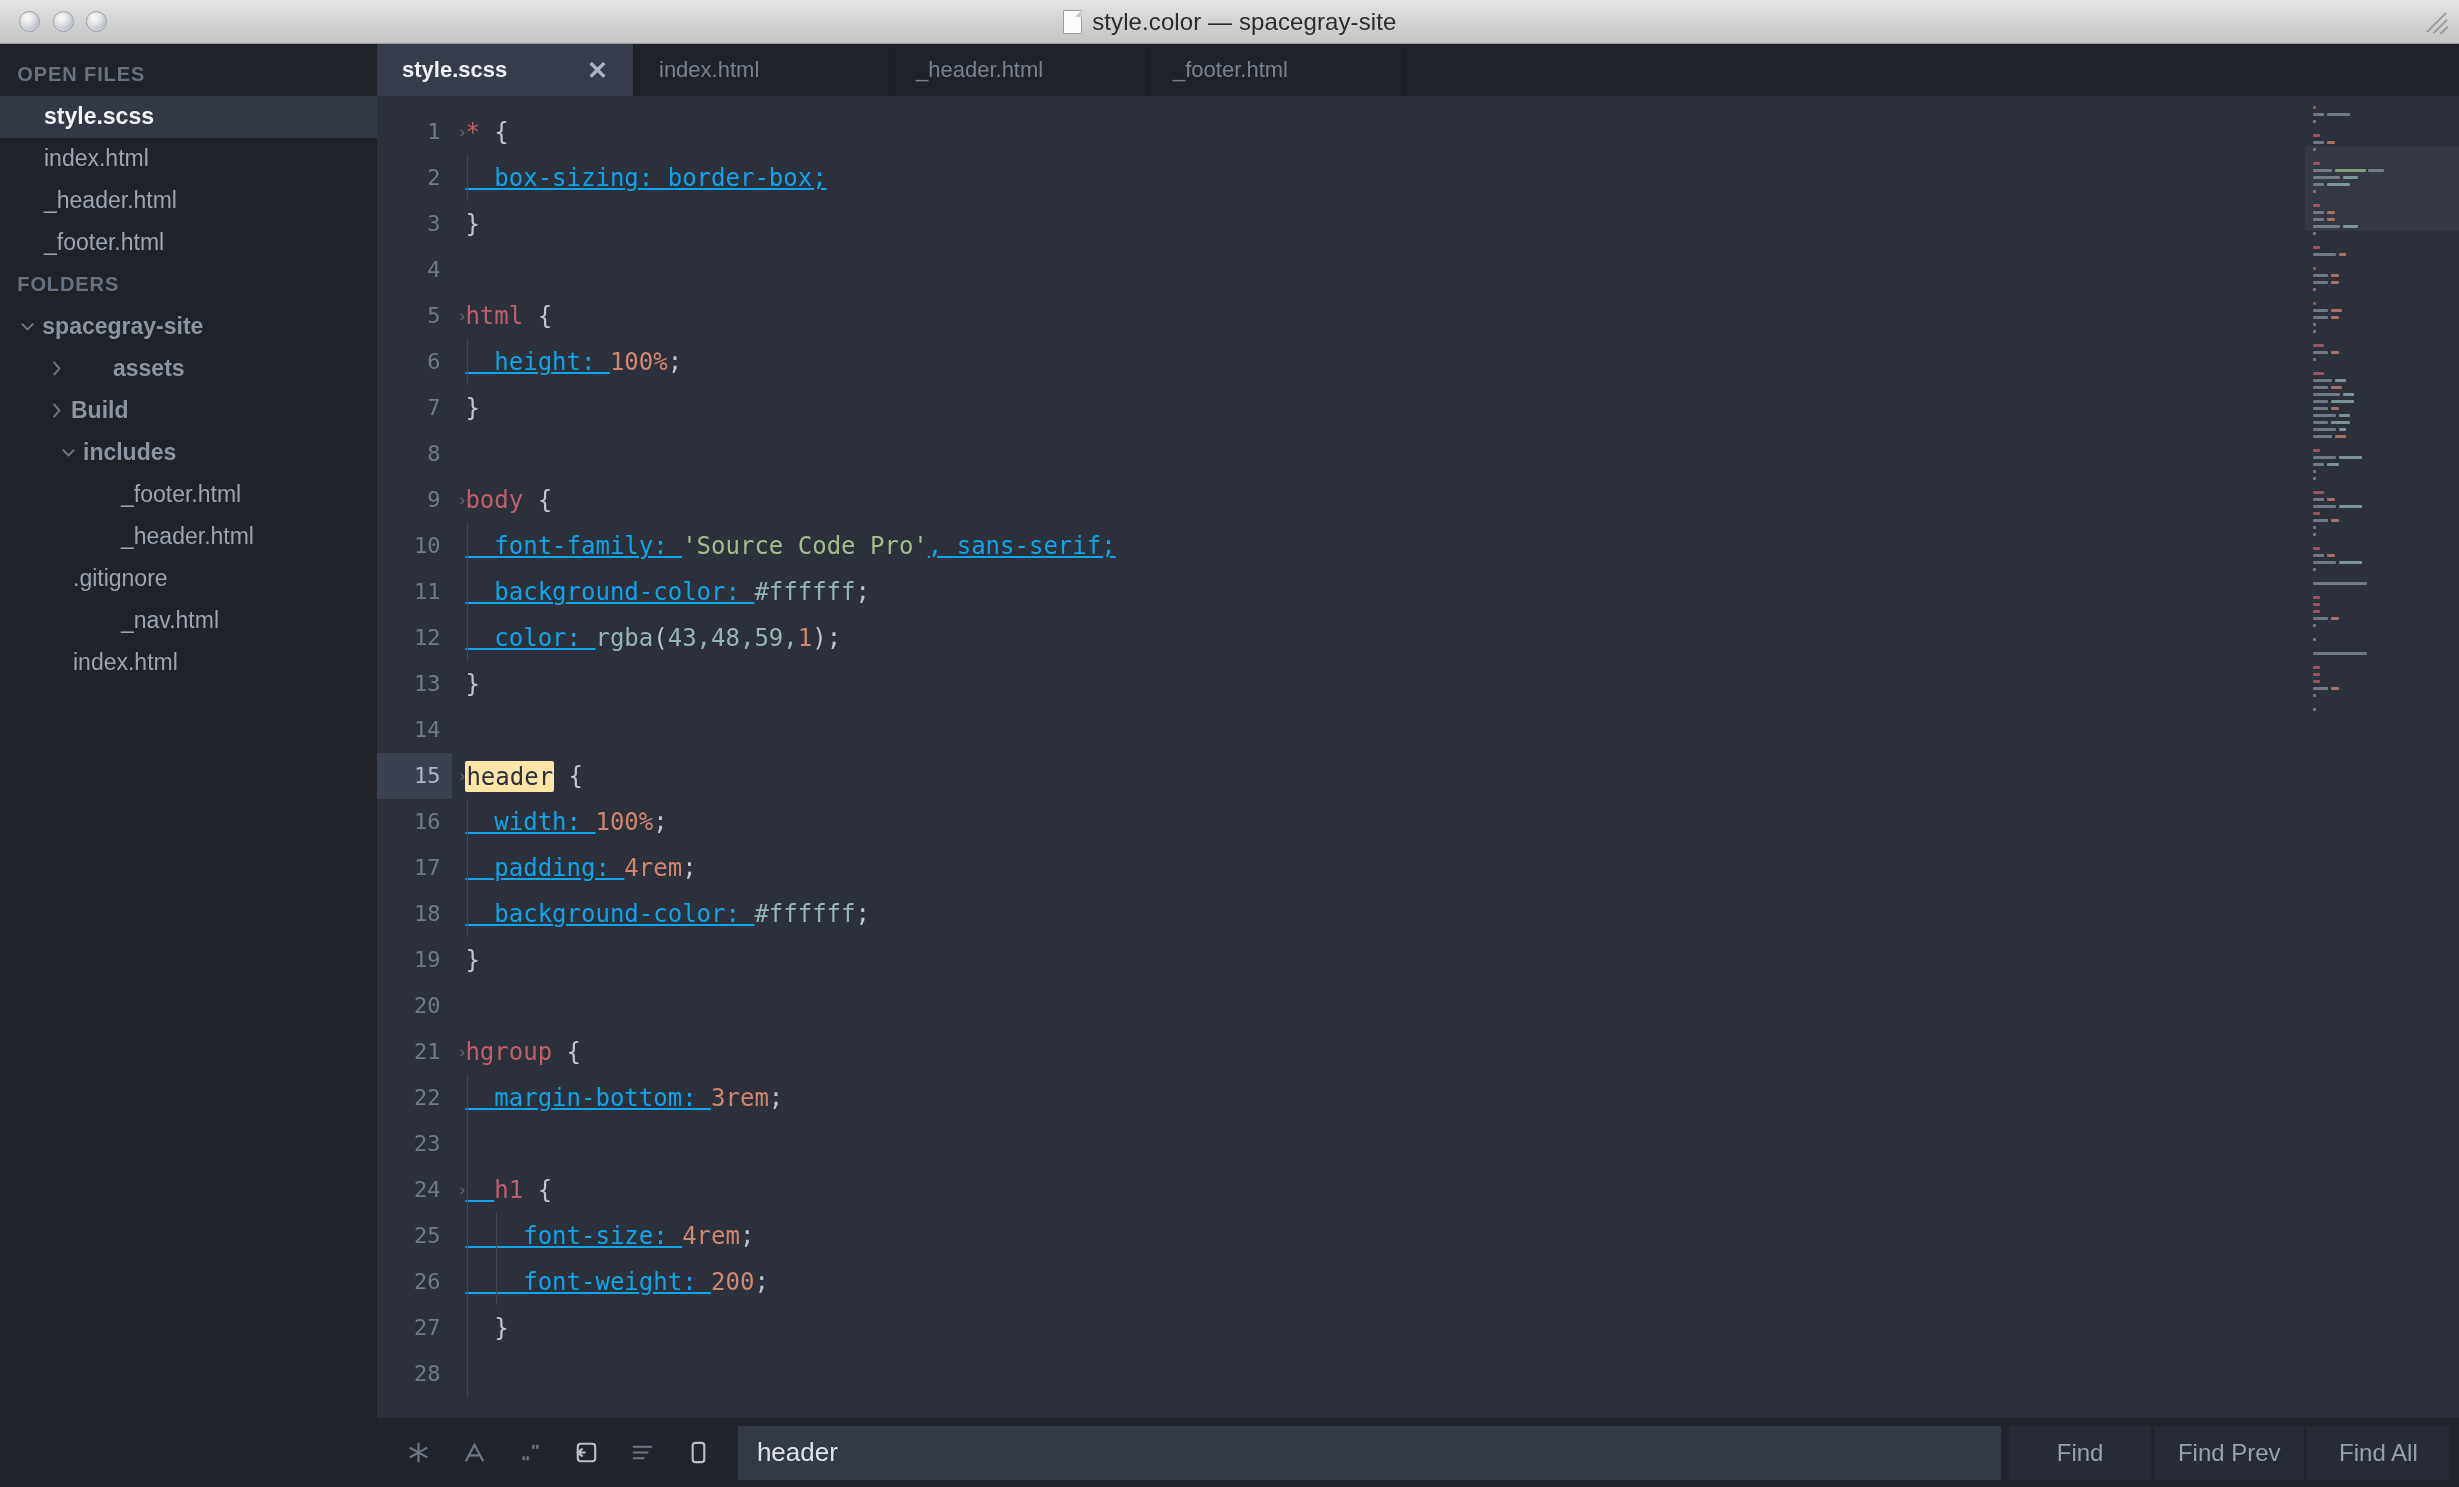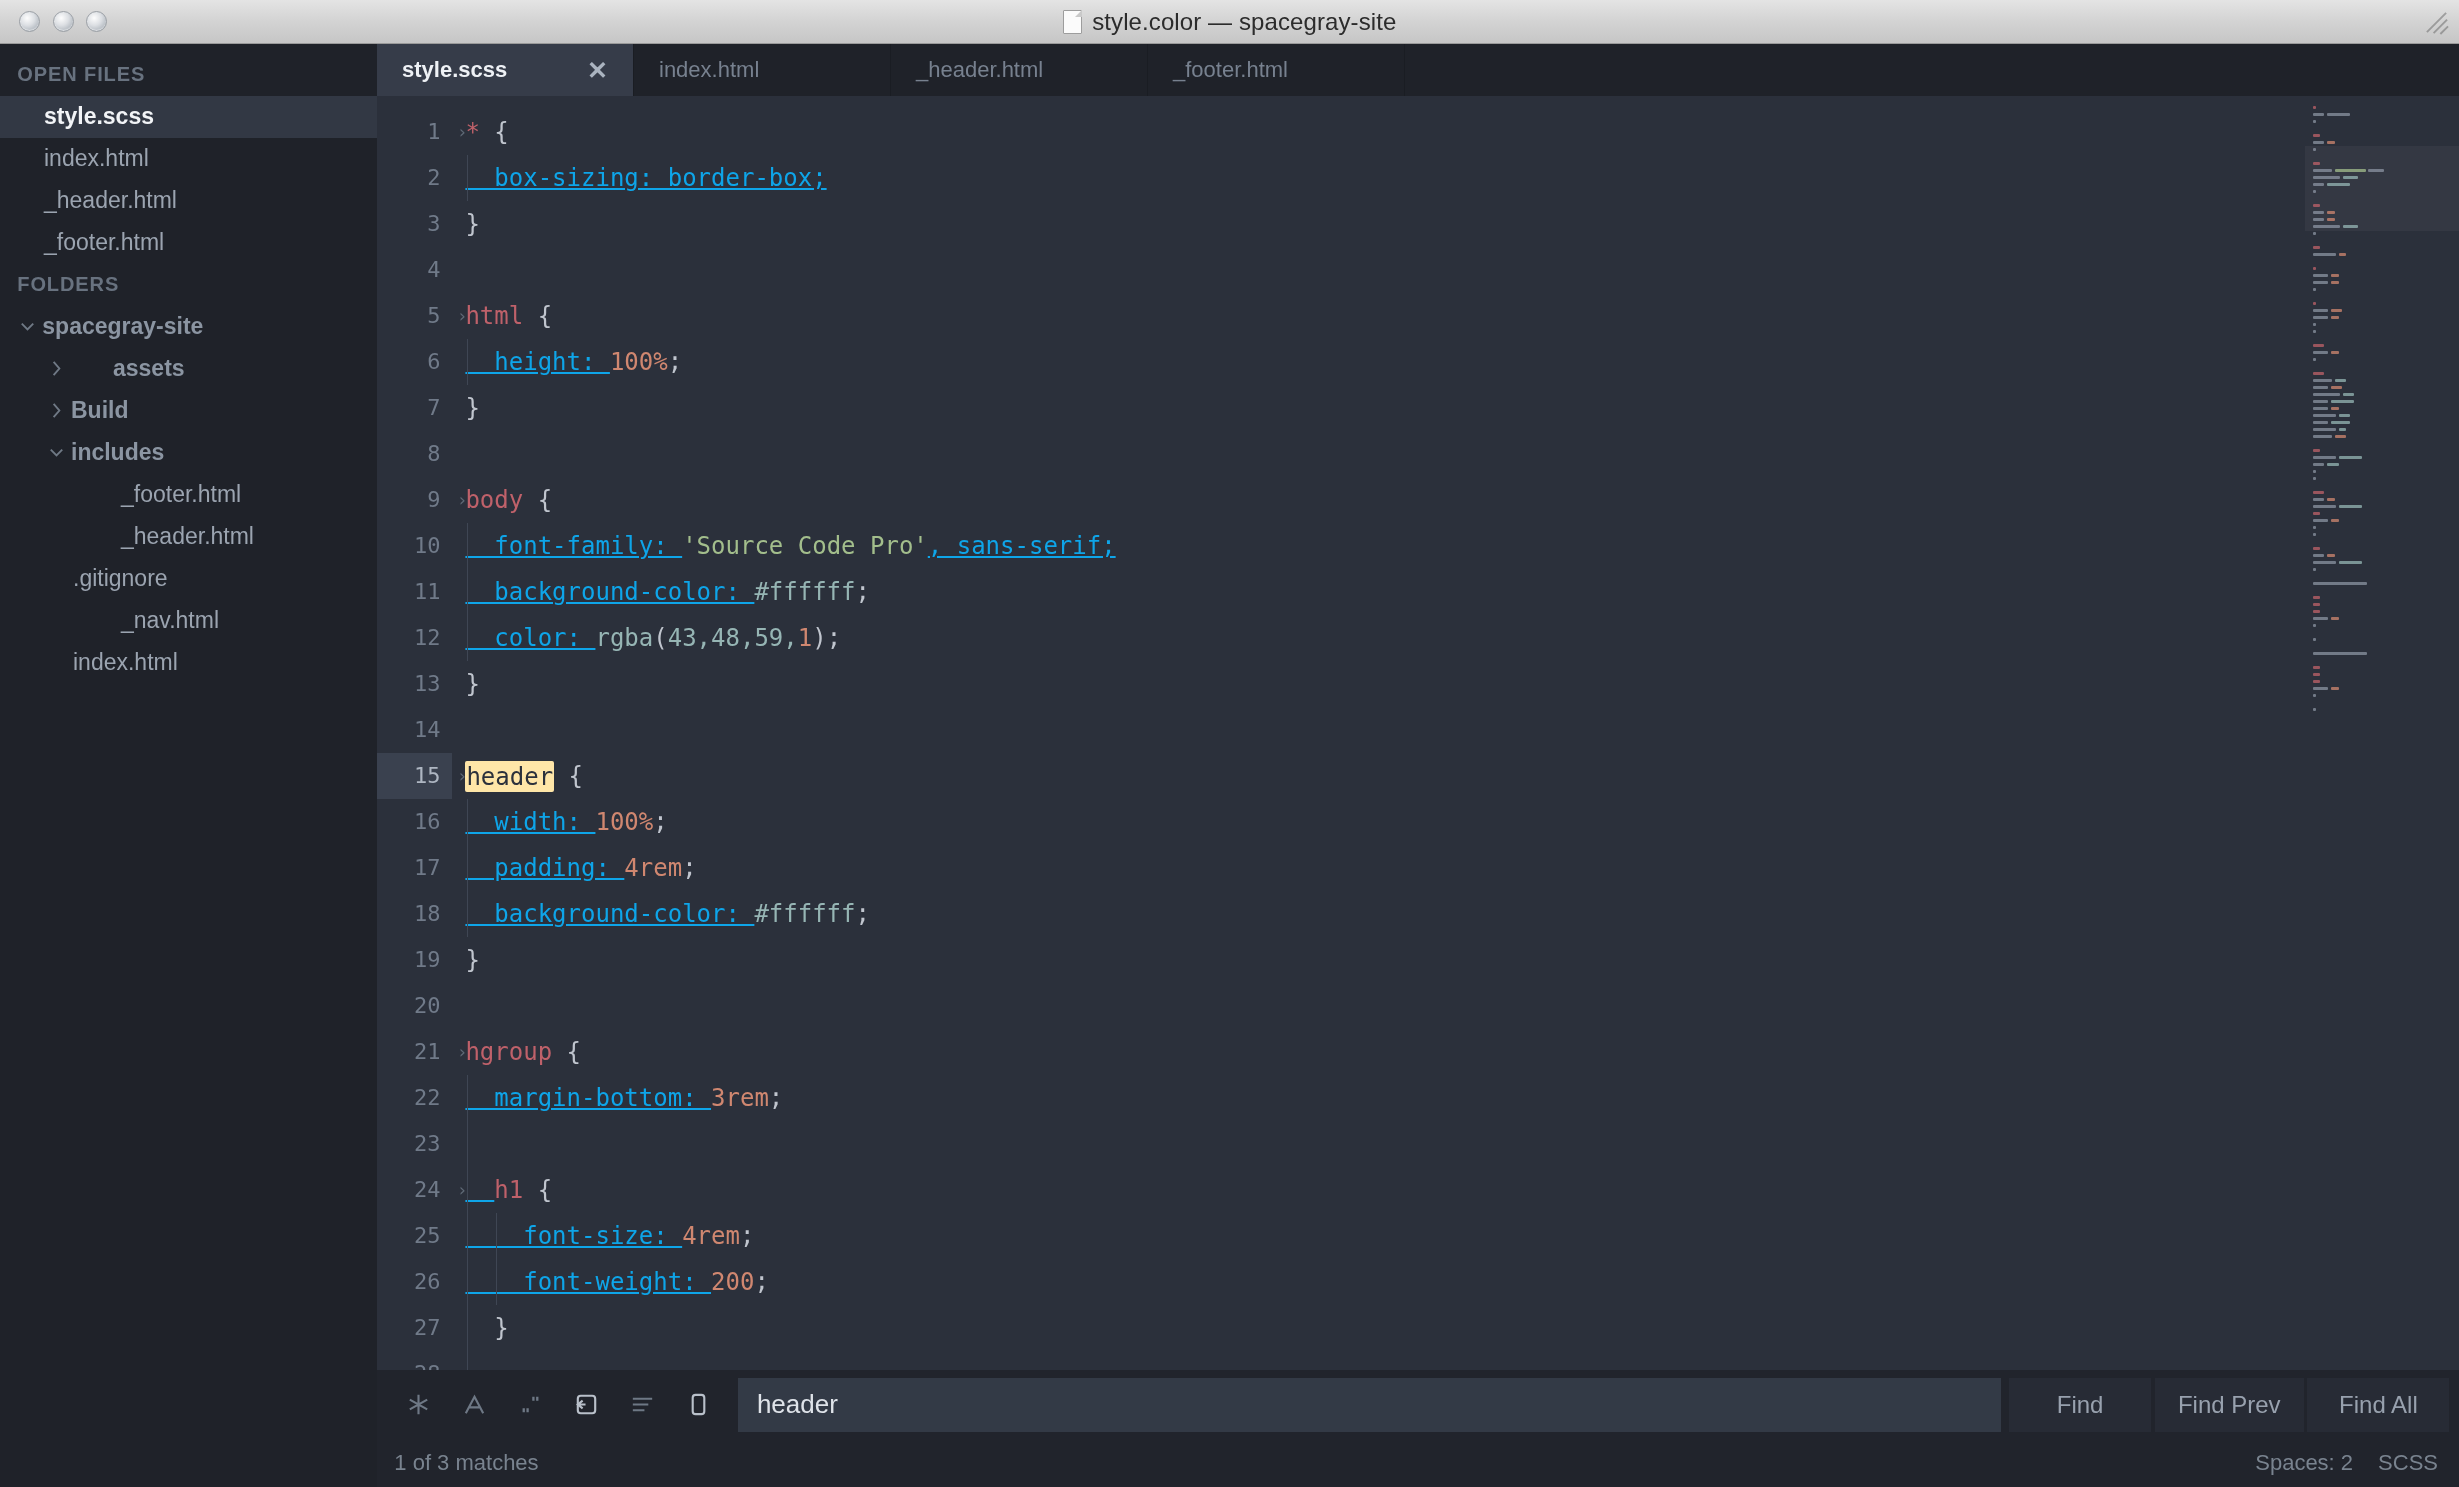--- a/index.html
+++ b/index.html
@@ -228,21 +228,21 @@
           <span>assets</span>
         </div>
         <div class="side-row folder" style="padding-left: 46px;">
           <span class="twisty">
             <svg width="21" height="21" viewBox="0 0 22 22">
               <path d="M8 4 L14 11 L8 18" stroke="#6f7985" stroke-width="2" fill="none"></path>
             </svg>
           </span>
           <span>Build</span>
         </div>
-        <div class="side-row folder" style="padding-left: 46px;">
+        <div class="side-row folder" style="padding-left: 58px;">
           <span class="twisty">
             <svg width="21" height="21" viewBox="0 0 22 22">
               <path d="M5 8 L11 14 L17 8" stroke="#6f7985" stroke-width="2" fill="none"></path>
             </svg>
           </span>
           <span>includes</span>
         </div>
         <div class="side-row" style="padding-left: 121px;">
           <span>_footer.html</span>
         </div>
@@ -642,24 +642,17 @@
             </span>
           </div>
         <input class="find-input" id="find-input" value="header" style="">
         <div class="find-buttons" id="find-buttons">
             <div class="fbtn">Find</div>
             <div class="fbtn">Find Prev</div>
             <div class="fbtn">Find All</div>
           </div>
       </div>
 
-      <div class="statusbar">
-        <span>1 of 3 matches</span>
-        <span class="status-right" id="status-right">
-            <span>Spaces: 2</span>
-            <span>SCSS</span>
-          </span>
-      </div>
 
     </div>
   </div>
 </div>
 
 
 </body></html>

